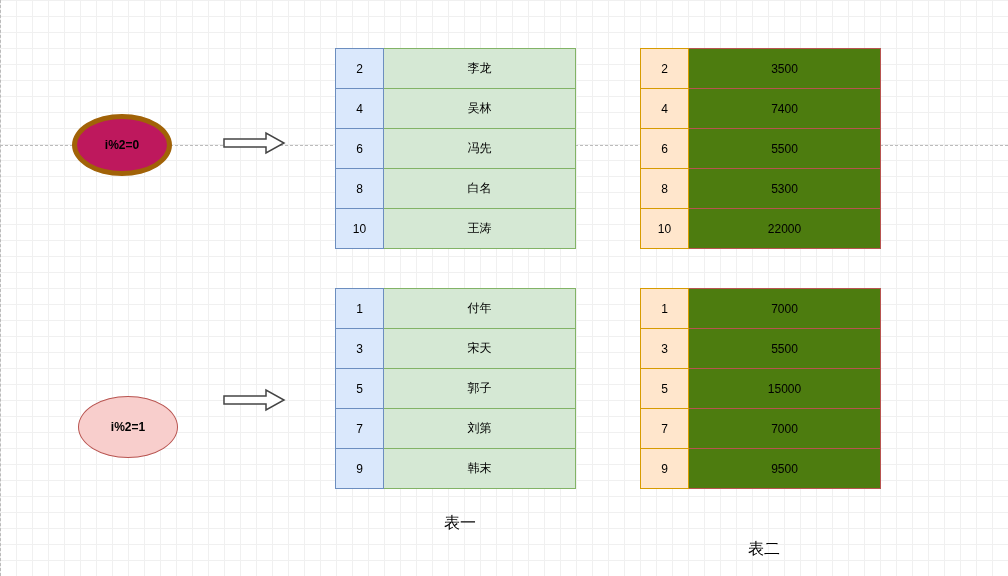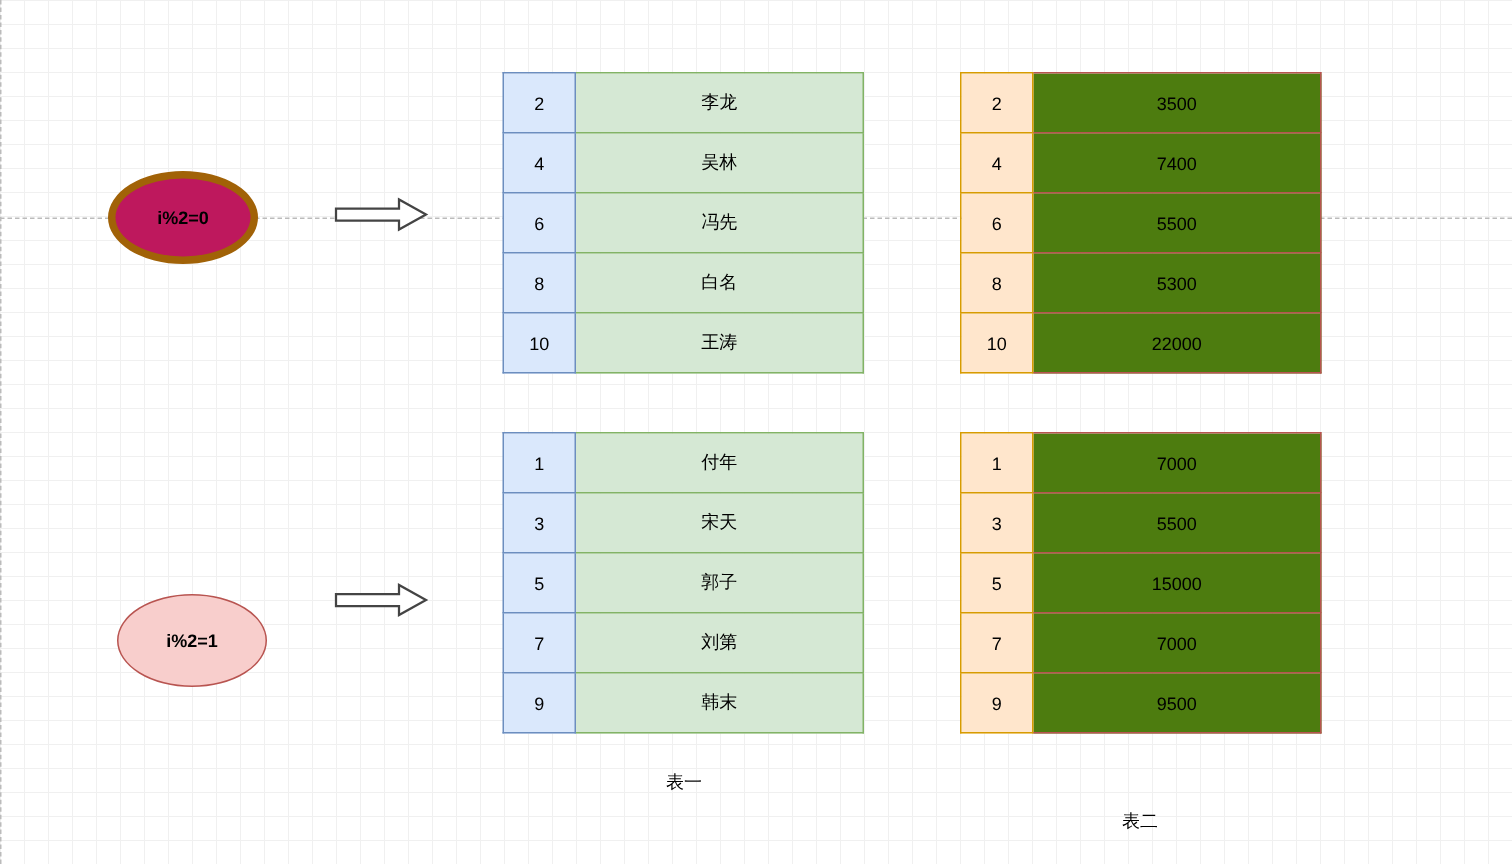--- a/index.html
+++ b/index.html
@@ -56,21 +56,21 @@
       text-align: center;
       vertical-align: middle;
       font-size: 12px;
     }
     .idx-blue  { width: 48px;  background: #dae8fc; border: 1px solid #6c8ebf; }
     .val-green { width: 192px; background: #d5e8d4; border: 1px solid #82b366; }
     .idx-orange{ width: 48px;  background: #ffe6cc; border: 1px solid #d79b00; }
     .val-red   { width: 192px; background: #4d7c0f; border: 1px solid #b85450; }
     .caption {
       position: absolute;
-      font-size: 12px;
+      font-size: 16px;
     }
   </style>
 </head>
 <body>
 
 <div class="dash-h" style="top:145px"></div>
 <div class="dash-v" style="left:0px"></div>
 
 <div class="ellipse ellipse-blue" style="left:72px; top:114px">
   <span>i%2=0</span>

